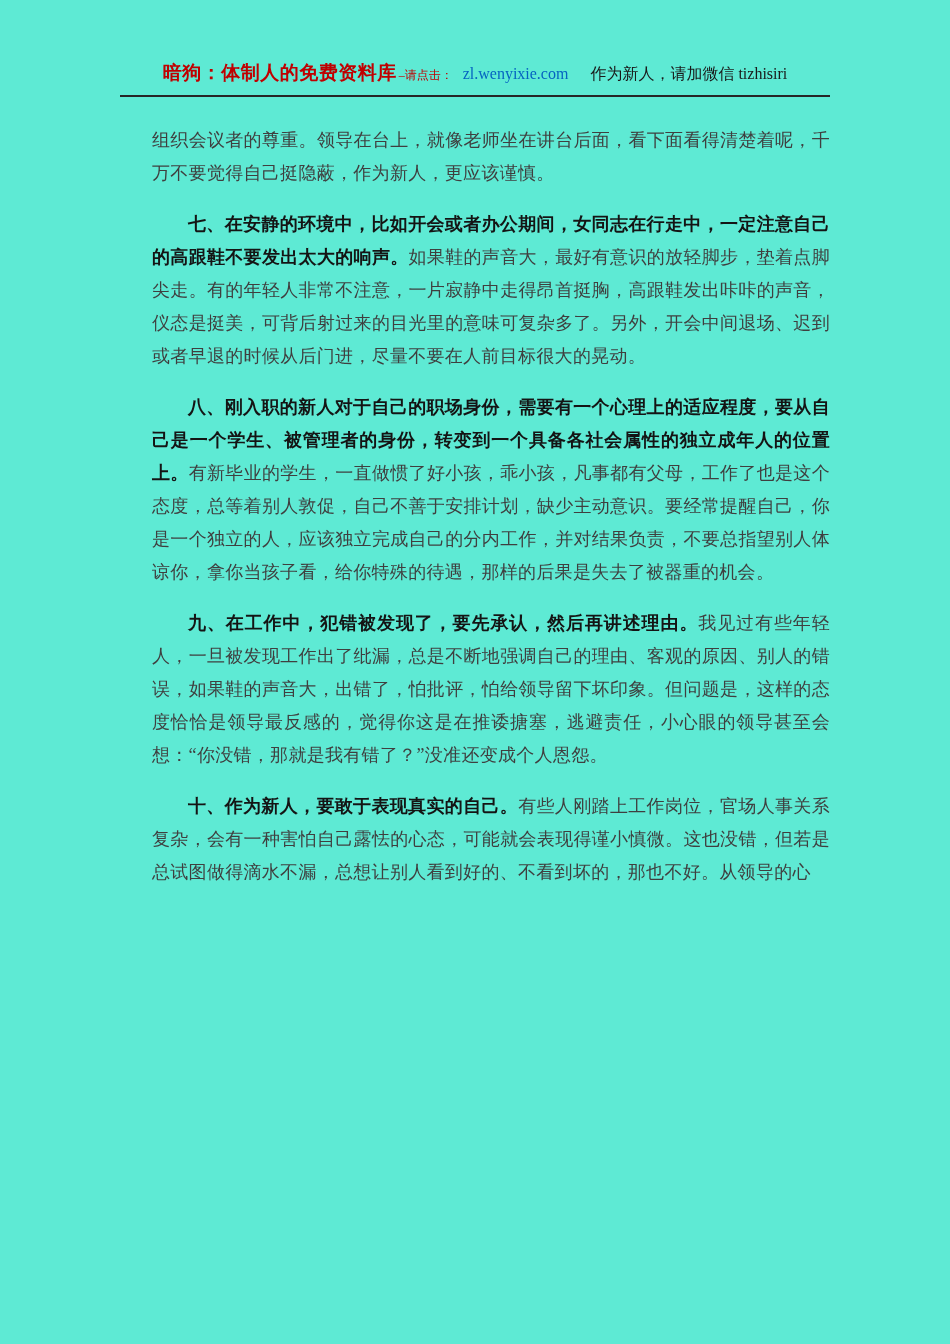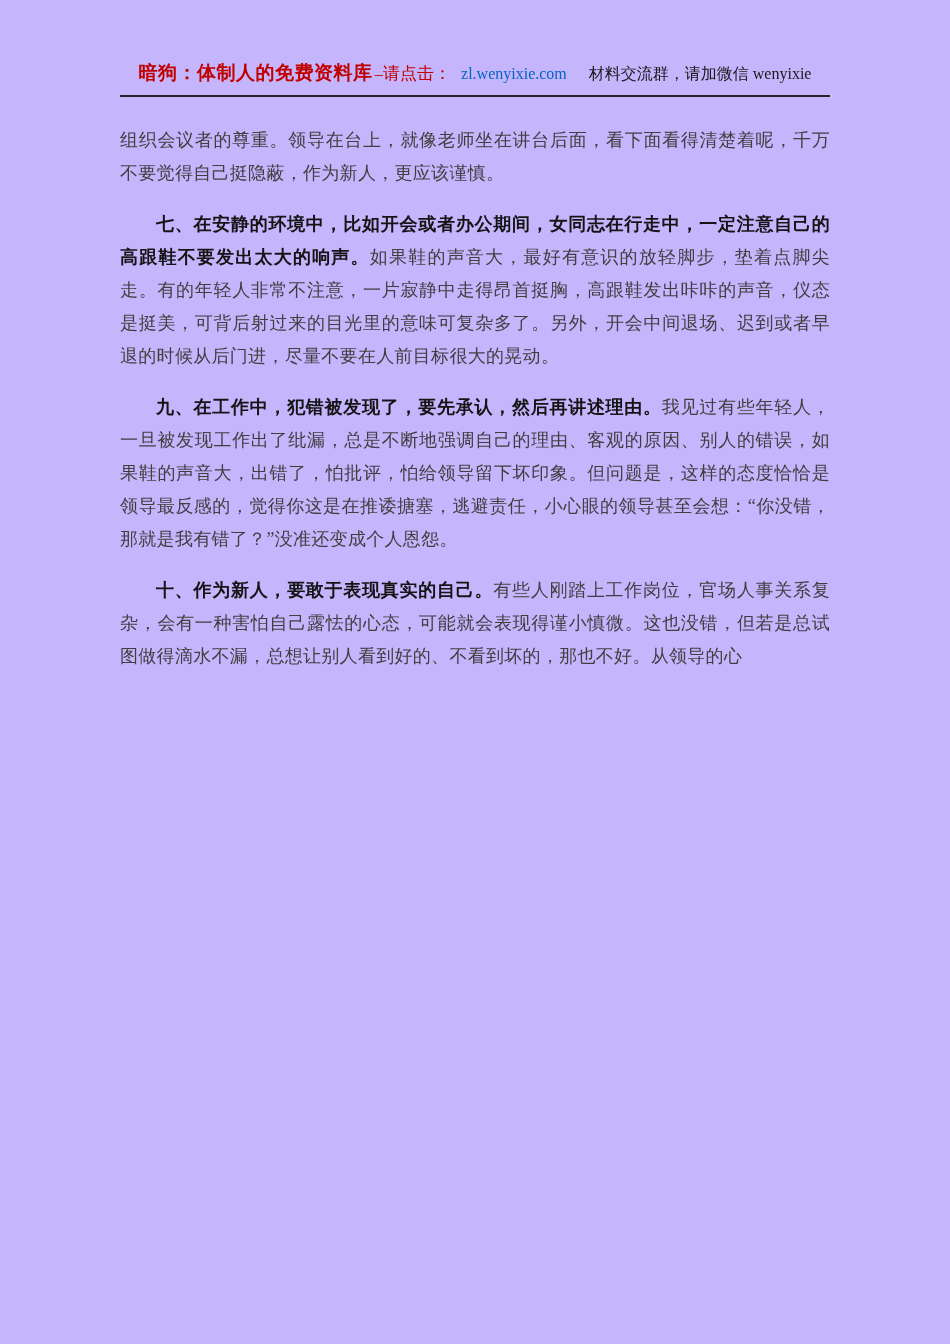--- a/index.html
+++ b/index.html
@@ -6,41 +6,41 @@
     margin: 0;
     padding: 0;
     background: #ffffff;
   }
   .page {
     position: relative;
     width: 950px;
     height: 1344px;
     box-sizing: border-box;
     margin: 0 auto;
-    background: #c4b5fd;
+    background: #5eead4;
     padding: 60px 120px 30px 120px;
     font-family: "Liberation Serif", "DejaVu Serif", serif;
     overflow: hidden;
   }
   .page-header {
     display: flex;
     align-items: baseline;
     justify-content: center;
     white-space: nowrap;
     padding-bottom: 9px;
   }
   .brand {
     color: #c00000;
     font-weight: bold;
     font-size: 19px;
     letter-spacing: 0.5px;
   }
   .click-hint {
     color: #c00000;
-    font-size: 17px;
+    font-size: 12px;
     margin-left: 2px;
   }
   .header-link {
     color: #0563c1;
     font-size: 16px;
     text-decoration: none;
     cursor: pointer;
     margin-left: 10px;
   }
   .group-hint {
@@ -48,20 +48,21 @@
     font-size: 16px;
     margin-left: 22px;
   }
   .header-rule {
     border: none;
     border-top: 2px solid #262626;
     margin: 0 0 27px 0;
   }
   .content {
     color: #3f3f3f;
+    margin-left: 32px;
   }
   .para {
     font-size: 18px;
     line-height: 33px;
     text-align: justify;
     margin: 0 0 18px 0;
     text-indent: 2em;
     letter-spacing: 0.3px;
   }
   .para.no-indent {
@@ -78,32 +79,33 @@
 </style>
 </head>
 <body>
 
 <div class="page">
 
   <header class="page-header">
     <span class="brand">暗狗：体制人的免费资料库</span>
     <span class="click-hint">–请点击：</span>
     <a class="header-link">zl.wenyixie.com</a>
-    <span class="group-hint">材料交流群，请加微信 wenyixie</span>
+    <span class="group-hint">作为新人，请加微信 tizhisiri</span>
   </header>
 
   <hr class="header-rule">
 
   <main class="content">
 
     <p class="para no-indent"><span class="body-text">组织会议者的尊重。领导在台上，就像老师坐在讲台后面，看下面看得清楚着呢，千万不要觉得自己挺隐蔽，作为新人，更应该谨慎。</span></p>
 
 
     <p class="para"><strong class="lead">七、在安静的环境中，比如开会或者办公期间，女同志在行走中，一定注意自己的高跟鞋不要发出太大的响声。</strong><span class="body-text">如果鞋的声音大，最好有意识的放轻脚步，垫着点脚尖走。有的年轻人非常不注意，一片寂静中走得昂首挺胸，高跟鞋发出咔咔的声音，仪态是挺美，可背后射过来的目光里的意味可复杂多了。另外，开会中间退场、迟到或者早退的时候从后门进，尽量不要在人前目标很大的晃动。</span></p>
 
+    <p class="para"><strong class="lead">八、刚入职的新人对于自己的职场身份，需要有一个心理上的适应程度，要从自己是一个学生、被管理者的身份，转变到一个具备各社会属性的独立成年人的位置上。</strong><span class="body-text">有新毕业的学生，一直做惯了好小孩，乖小孩，凡事都有父母，工作了也是这个态度，总等着别人敦促，自己不善于安排计划，缺少主动意识。要经常提醒自己，你是一个独立的人，应该独立完成自己的分内工作，并对结果负责，不要总指望别人体谅你，拿你当孩子看，给你特殊的待遇，那样的后果是失去了被器重的机会。</span></p>
 
     <p class="para"><strong class="lead">九、在工作中，犯错被发现了，要先承认，然后再讲述理由。</strong><span class="body-text">我见过有些年轻人，一旦被发现工作出了纰漏，总是不断地强调自己的理由、客观的原因、别人的错误，如果鞋的声音大，出错了，怕批评，怕给领导留下坏印象。但问题是，这样的态度恰恰是领导最反感的，觉得你这是在推诿搪塞，逃避责任，小心眼的领导甚至会想：“你没错，那就是我有错了？”没准还变成个人恩怨。</span></p>
 
     <p class="para"><strong class="lead">十、作为新人，要敢于表现真实的自己。</strong><span class="body-text">有些人刚踏上工作岗位，官场人事关系复杂，会有一种害怕自己露怯的心态，可能就会表现得谨小慎微。这也没错，但若是总试图做得滴水不漏，总想让别人看到好的、不看到坏的，那也不好。从领导的心</span></p>
 
   </main>
 
 </div>
 
 </body></html>

